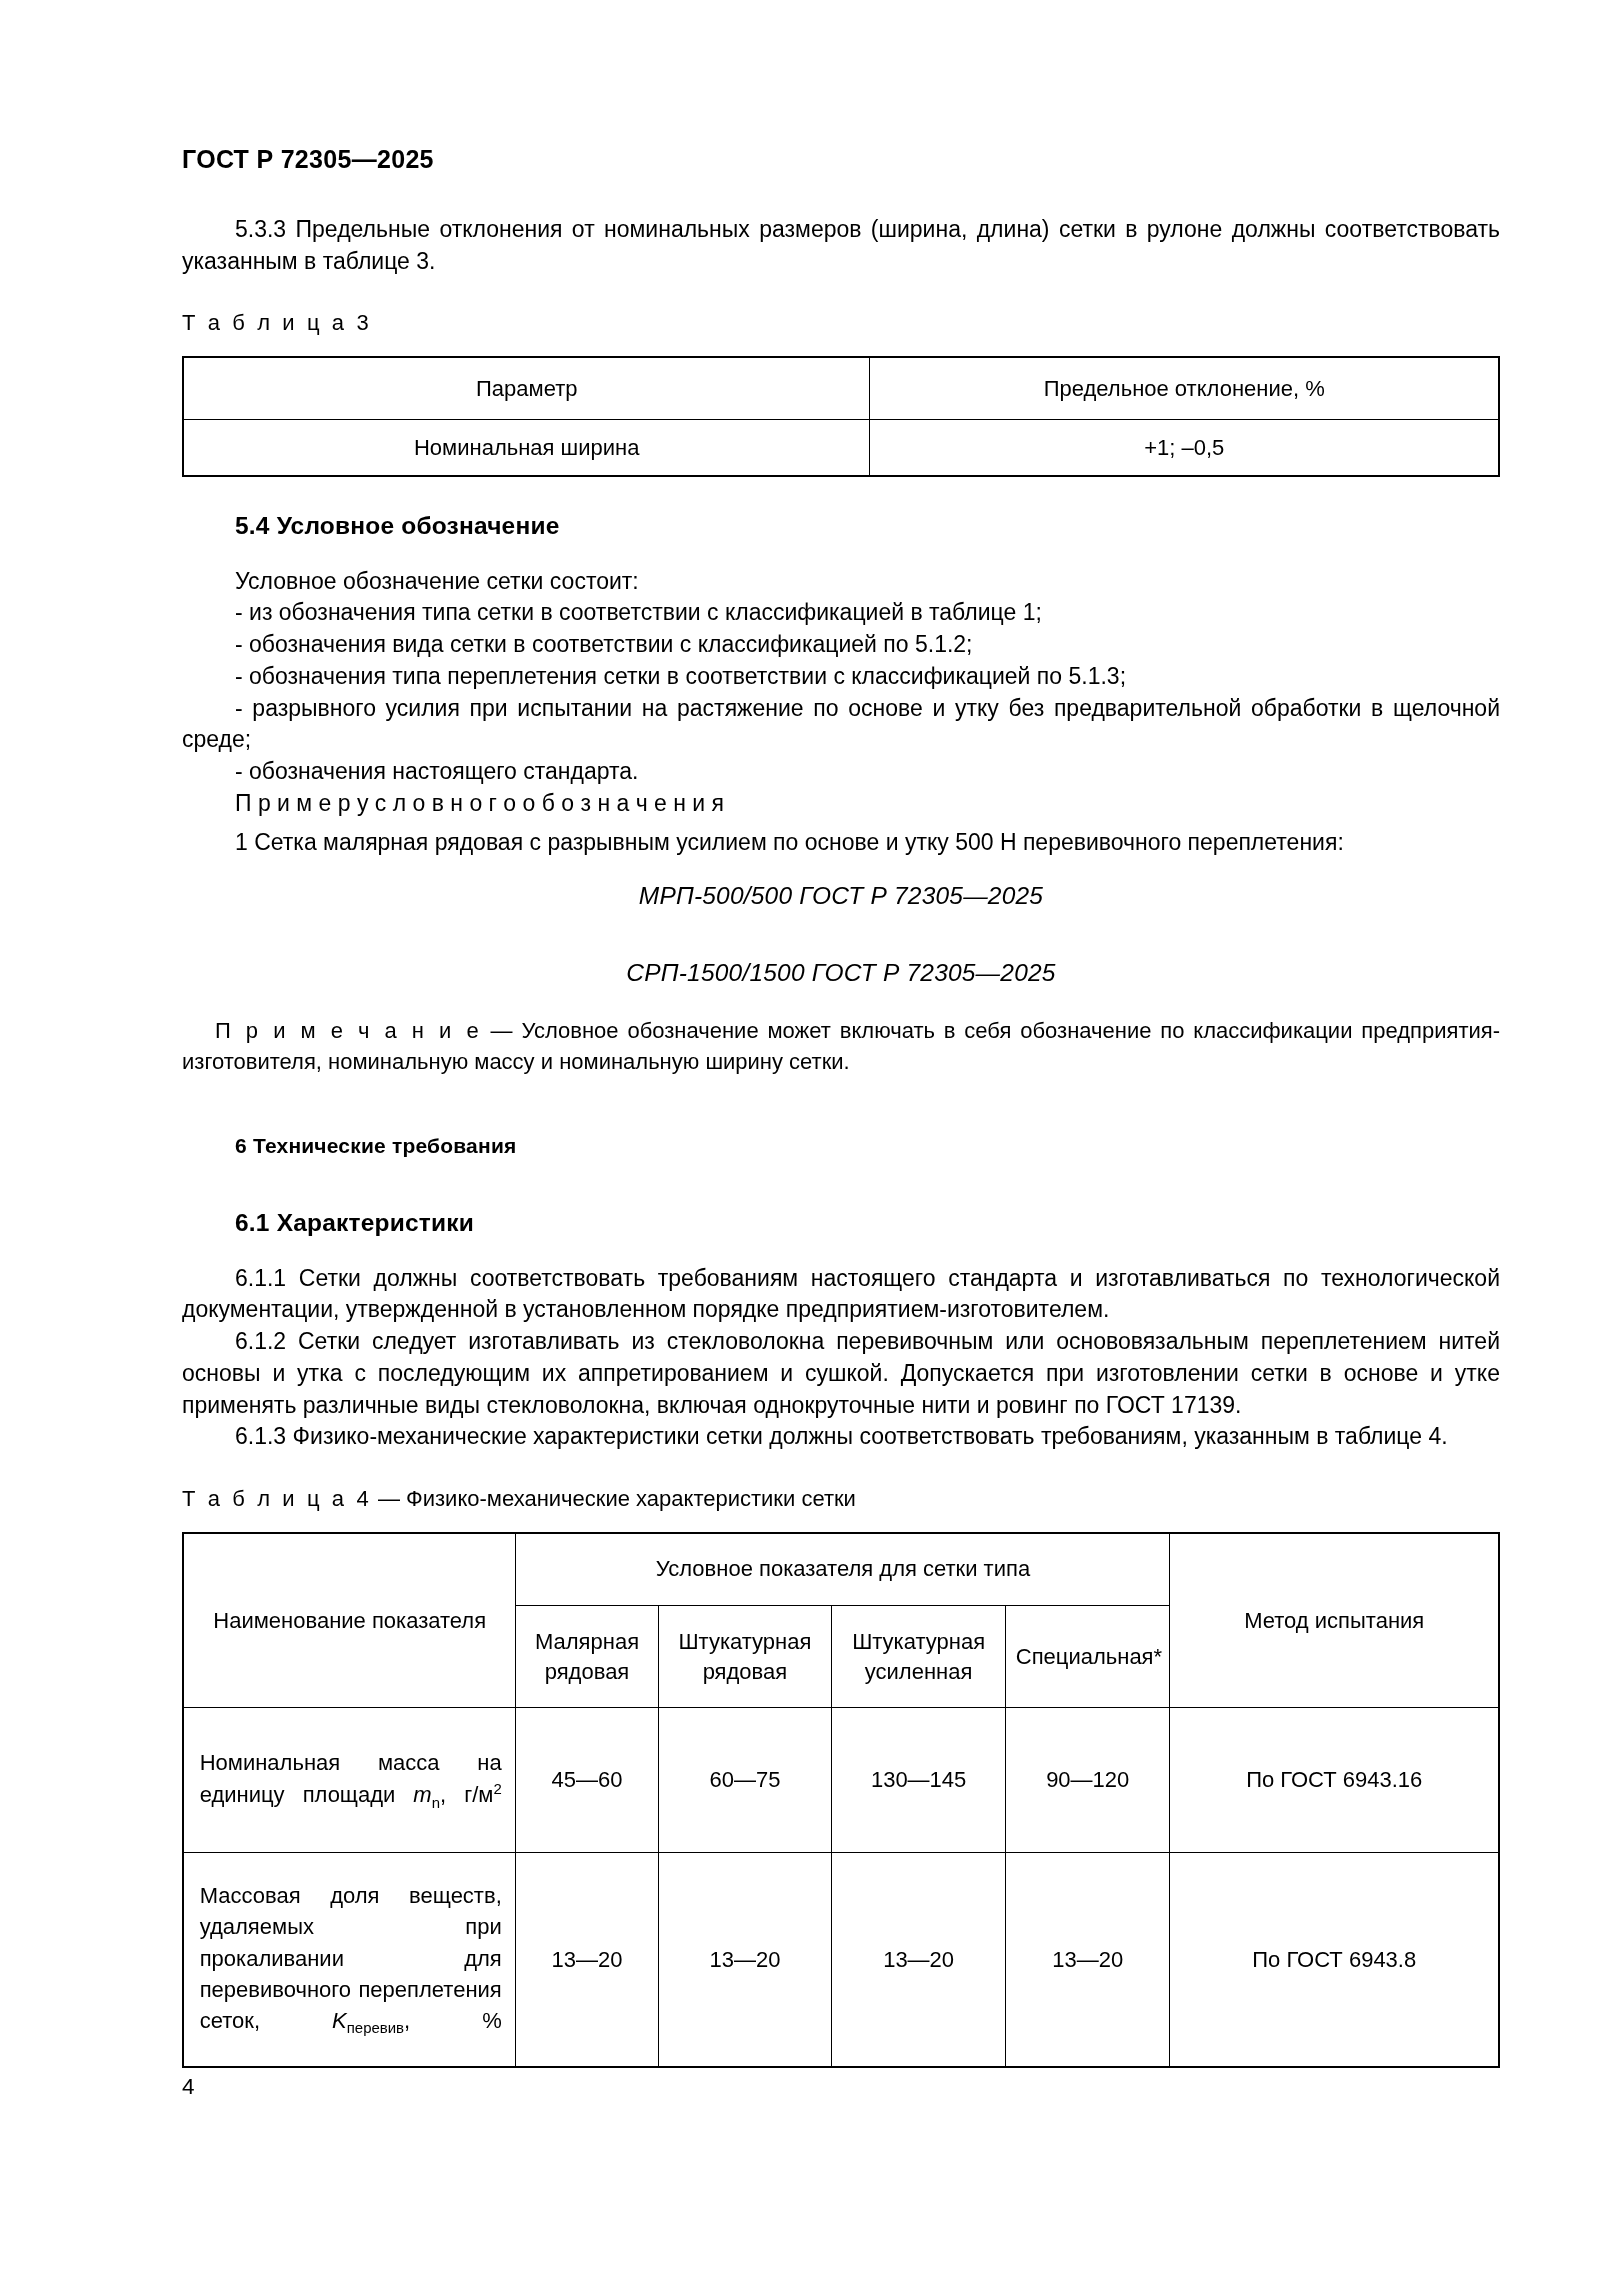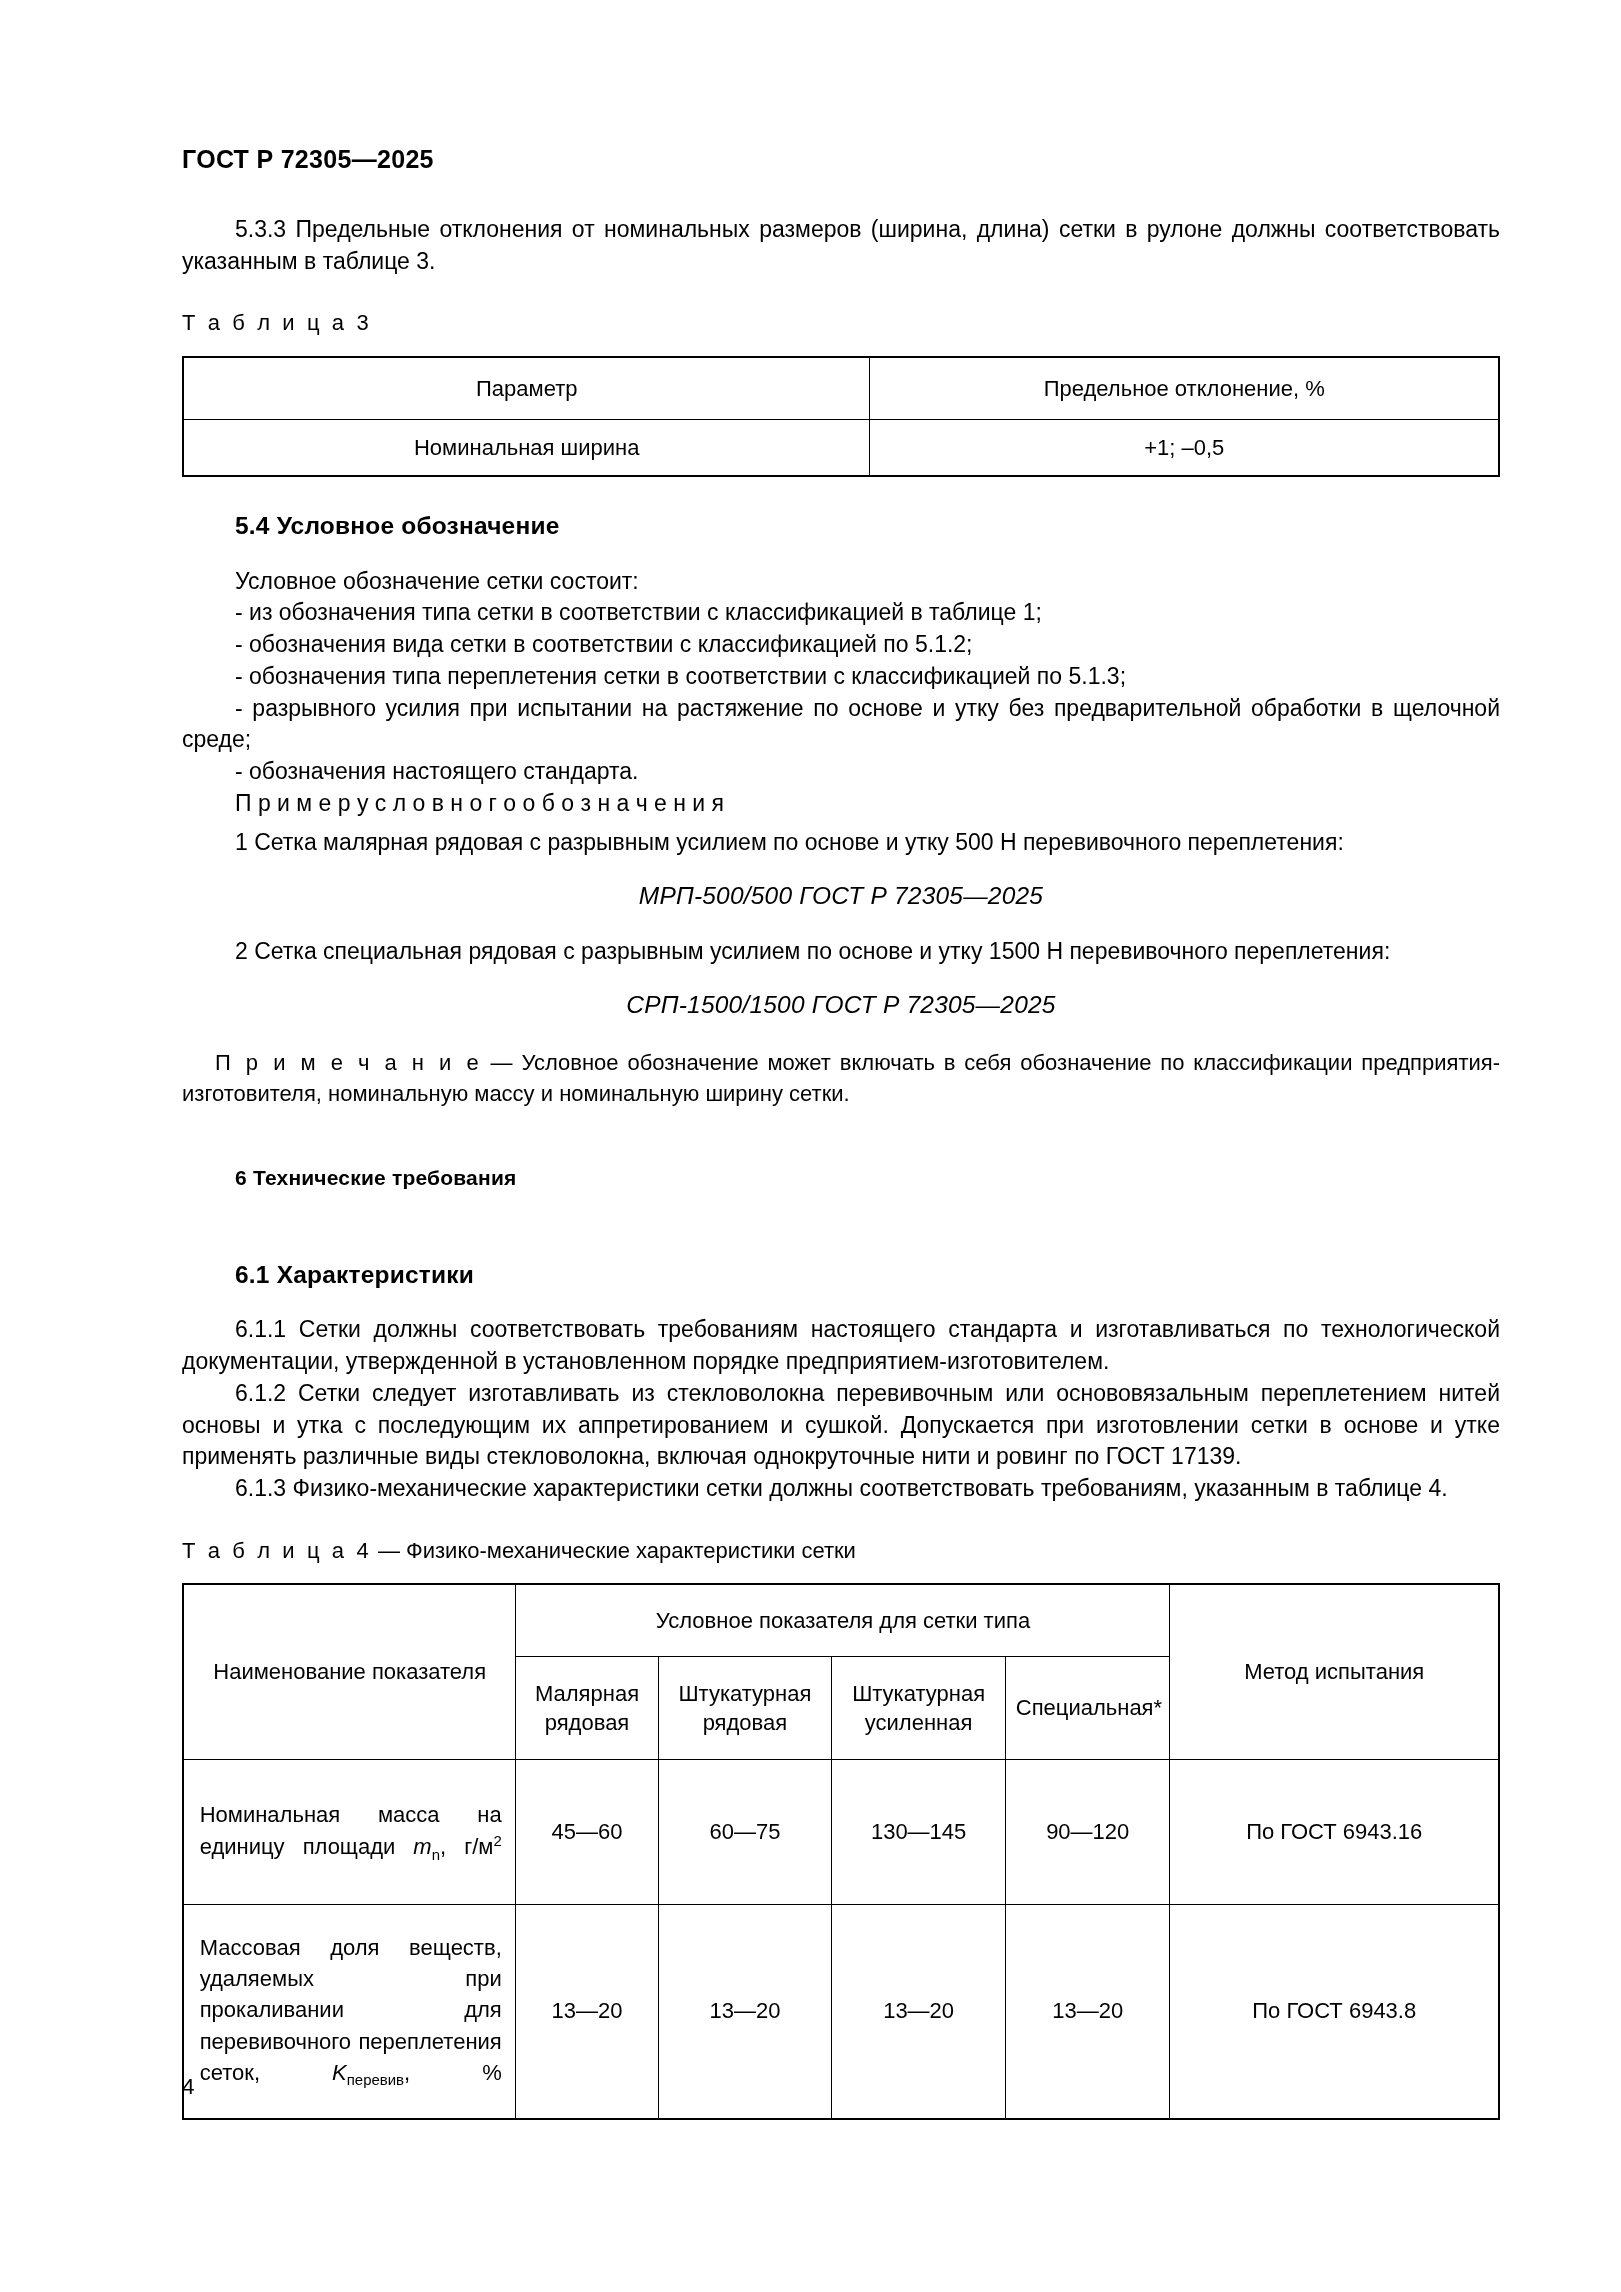--- a/index.html
+++ b/index.html
@@ -190,39 +190,38 @@
     <div style="height:7.8px;"></div>
 
     <p class="para indent">1  Сетка малярная рядовая с разрывным усилием по основе и утку 500 Н перевивочного переплетения:</p>
 
     <div style="height:23.5px;"></div>
 
     <p class="designation">МРП-500/500 ГОСТ Р 72305—2025</p>
 
     <div style="height:25.5px;"></div>
 
-    <p class="para indent">2 Сетка специальная рядовая с разрывным усилием по основе и утку 1500 Н перевивочного переплетения:</p>
 
     <div style="height:23.5px;"></div>
 
     <p class="designation">СРП-1500/1500 ГОСТ Р 72305—2025</p>
 
     <div style="height:29px;"></div>
 
     <p class="note">
       <span style="display:inline-block;width:33px;"></span><span class="lead">П р и м е ч а н и е</span><span> — Условное обозначение может включать в себя обозначение по классификации предприятия-изготовителя, номинальную массу и номинальную ширину сетки.</span>
     </p>
 
     <div style="height:57px;"></div>
 
     <h2 class="sec" style="margin-left:53px;">6  Технические требования</h2>
 
     <div style="height:51px;"></div>
 
-    <h3 class="sub" style="margin-left:53px;margin-top:20px;">6.1  Характеристики</h3>
+    <h3 class="sub" style="margin-left:53px;">6.1  Характеристики</h3>
 
     <div style="height:25.5px;"></div>
 
     <p class="para indent">6.1.1  Сетки должны соответствовать требованиям настоящего стандарта и изготавливаться по технологической документации, утвержденной в установленном порядке предприятием-изготовителем.</p>
     <p class="para indent">6.1.2  Сетки следует изготавливать из стекловолокна перевивочным или основовязальным переплетением нитей основы и утка с последующим их аппретированием и сушкой. Допускается при изготовлении сетки в основе и утке применять различные виды стекловолокна, включая однокруточные нити и ровинг по ГОСТ 17139.</p>
     <p class="para indent">6.1.3  Физико-механические характеристики сетки должны соответствовать требованиям, указанным в таблице 4.</p>
 
     <div style="height:33px;"></div>
 
     <p class="tbl-caption">

